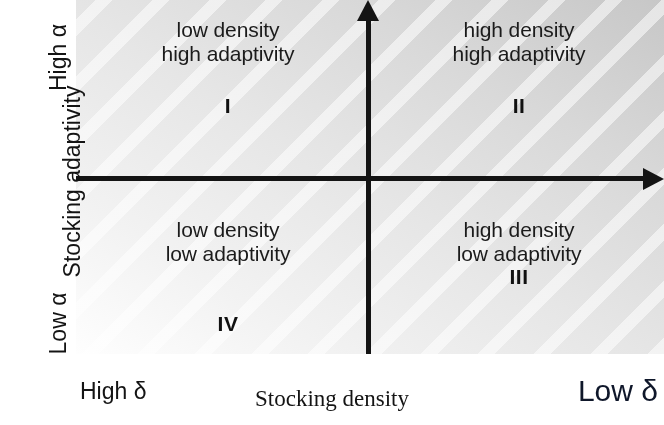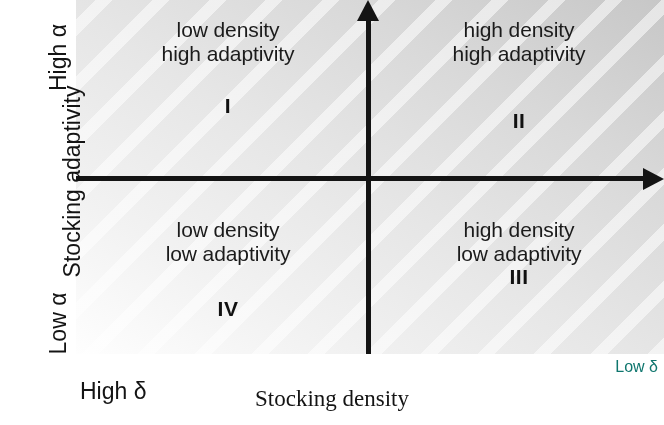--- a/index.html
+++ b/index.html
@@ -70,23 +70,23 @@
   .q-numeral{
     font-size:21px;
     font-weight:bold;
     letter-spacing:0.5px;
     color:#111111;
   }
 
   #quadrant-1{left:83px;top:18px;}
   #quadrant-1 .q-numeral{margin-top:29px;}
   #quadrant-2{left:374px;top:18px;}
-  #quadrant-2 .q-numeral{margin-top:44px;}
+  #quadrant-2 .q-numeral{margin-top:29px;}
   #quadrant-4{left:83px;top:218px;}
-  #quadrant-4 .q-numeral{margin-top:32px;}
+  #quadrant-4 .q-numeral{margin-top:47px;}
   #quadrant-3{left:374px;top:218px;}
   #quadrant-3 .q-numeral{}
 
   
   #y-axis-title{
     position:absolute;
     left:-93px;top:168px;
     width:330px;
     transform:rotate(-90deg);
     transform-origin:center center;
@@ -126,23 +126,23 @@
   }
   #x-tick-high{
     position:absolute;
     left:80px;top:362px;
     font-size:23px;
     color:#141414;
     margin-top:16px;
   }
   #x-tick-low{
     position:absolute;
-    right:6px;top:358px;
-    font-size:16px;
-    color:#0f766e;
+    right:6px;top:374px;
+    font-size:30px;
+    color:#0f172a;
   }
 </style>
 </head>
 <body>
 
 <div id="figure">
 
   <div id="plot-area"></div>
 
   <div class="axis-line" id="x-axis-line"></div>

